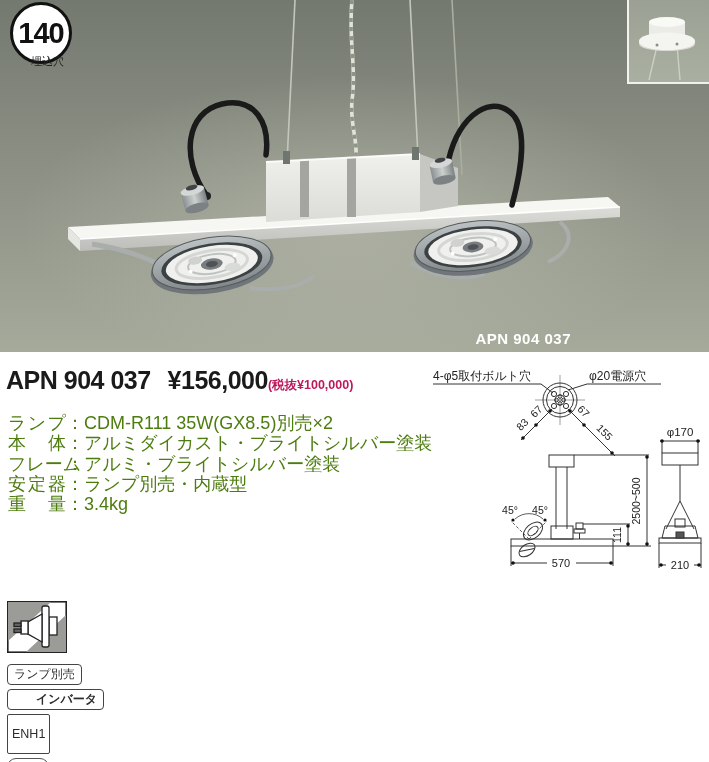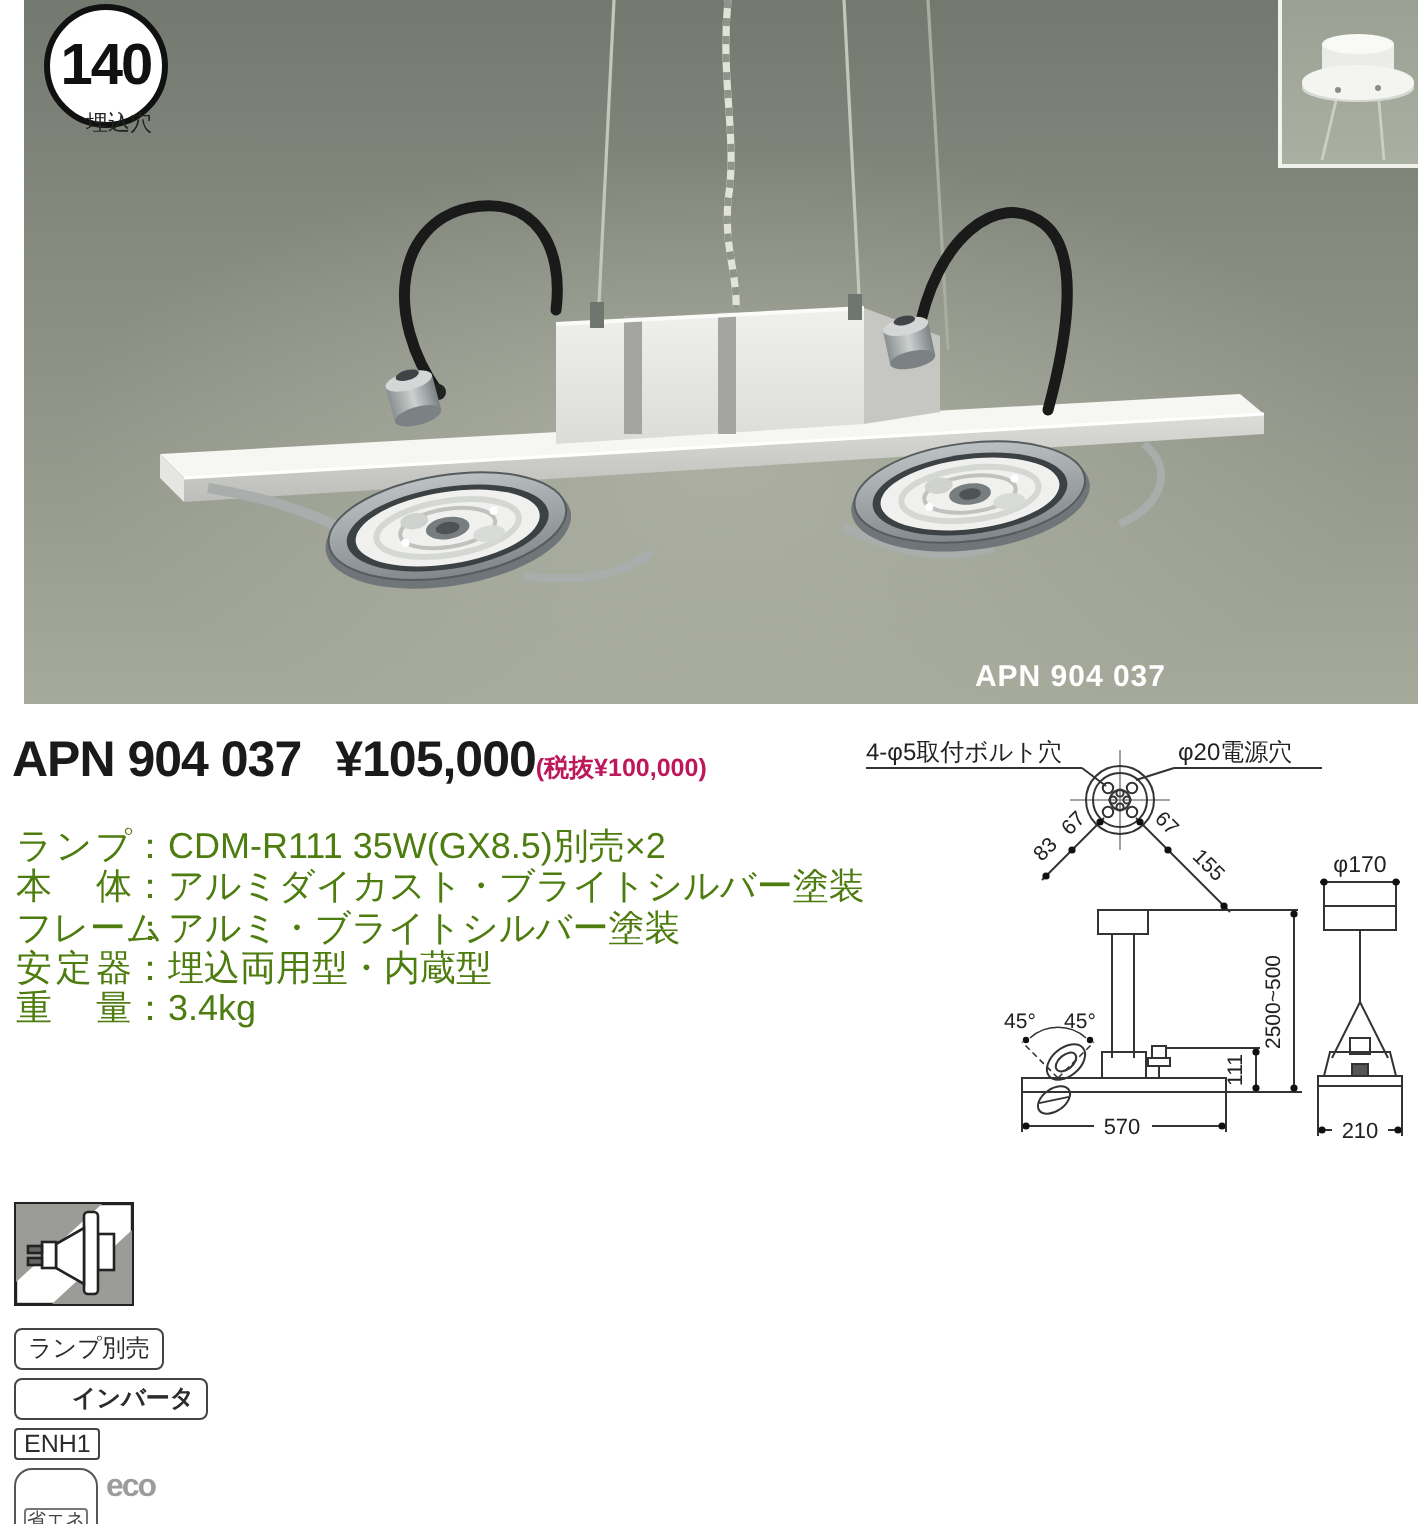--- a/index.html
+++ b/index.html
@@ -1,19 +1,19 @@
 <!DOCTYPE html>
 <html><head>
 <meta charset="utf-8">
 <style>
   html,body{margin:0;padding:0;background:#fff;}
   #page{position:relative;width:709px;height:762px;background:#fff;overflow:hidden;
         font-family:"Liberation Sans","DejaVu Sans",sans-serif;color:#333;}
   
-  .photo{position:absolute;left:12px;top:0;width:580px;height:352px;}
+  .photo{position:absolute;left:0;top:0;width:580px;height:352px;}
   .hole-badge{position:absolute;left:10px;top:2px;width:56px;height:56px;border:3px solid #111;
         border-radius:50%;background:#fff;display:flex;align-items:center;justify-content:center;
         font-size:29px;font-weight:700;letter-spacing:-1px;color:#111;}
   .hole-sub{position:absolute;left:31px;top:54px;font-size:11px;color:#20241f;font-weight:500;}
   .inset{position:absolute;left:627px;top:0;width:80px;height:82px;
         border-left:2px solid #f2f2ee;border-bottom:2px solid #f1f1ec;
         background:linear-gradient(180deg,#9aa093 0%,#aab0a1 100%);}
   .photo-caption{position:absolute;right:9px;top:330px;font-size:15px;font-weight:700;
         color:#fff;letter-spacing:.5px;}
   
@@ -27,21 +27,21 @@
   .spec-label{display:inline-block;width:58px;text-align:justify;text-align-last:justify;}
   .notes{position:absolute;left:8px;top:517px;width:356px;font-size:14.5px;color:#3c3c3c;}
   .note{line-height:20.8px;padding-left:15px;text-indent:-15px;}
   
   .lamp-icon{position:absolute;left:7px;top:601px;}
   
   .badges{position:absolute;left:7px;top:664px;display:flex;flex-direction:column;
         align-items:flex-start;gap:4px;}
   .badge{border:1.5px solid #444;border-radius:4px;padding:1px 6px;font-size:12px;color:#2c2c2c;}
   .badge.bold{font-weight:700;border-width:1.6px;padding-left:28px;}
-  .badge.square{border-radius:2px;border-width:1.3px;padding:0 4px;font-size:12.5px;text-align:right;}
+  .badge.square{border-radius:2px;border-width:1.3px;padding:12px 4px;font-size:12.5px;text-align:right;}
   .eco-badge{border:1.4px solid #555;border-radius:9px;width:38px;padding:2px 1px 1px 1px;
         text-align:center;background:#fff;}
   .eco-top{font-size:16px;font-weight:700;color:#9c9c9a;line-height:13px;letter-spacing:-1px;margin-left:44px;}
   .eco-sub{display:inline-block;border:1px solid #777;border-radius:2px;font-size:9.5px;
         color:#444;line-height:11px;padding:0 1px;margin-top:1px;}
   
   .diagram{position:absolute;left:399px;top:363px;}
   .diagram text{fill:#222;font-family:"Liberation Sans","DejaVu Sans",sans-serif;}
 </style>
 </head>
@@ -180,36 +180,36 @@
         <ellipse cx="38" cy="42" rx="28" ry="8" fill="#f4f4f0"></ellipse>
         <circle cx="28" cy="45" r="1.5" fill="#8a8f85"></circle>
         <circle cx="48" cy="44" r="1.5" fill="#8a8f85"></circle>
       </svg>
     </div>
     <div class="photo-caption">APN 904 037</div>
   </div>
 
   <div class="heading">
     <span class="model">APN 904 037</span>
-    <span class="price">¥105,000</span>
+    <span class="price">¥156,000</span>
     <span class="tax-note">(税抜¥100,000)</span>
   </div>
 
   <div class="specs">
     <div class="spec-row">
       <span class="spec-label">ランプ</span><span>：</span><span>CDM-R111 35W(GX8.5)別売×2</span>
     </div>
     <div class="spec-row">
       <span class="spec-label">本体</span><span>：</span><span>アルミダイカスト・ブライトシルバー塗装</span>
     </div>
     <div class="spec-row">
       <span class="spec-label">フレーム</span><span>：</span><span>アルミ・ブライトシルバー塗装</span>
     </div>
     <div class="spec-row">
-      <span class="spec-label">安定器</span><span>：</span><span>埋込両用型・内蔵型</span>
+      <span class="spec-label">安定器</span><span>：</span><span>ランプ別売・内蔵型</span>
     </div>
     <div class="spec-row">
       <span class="spec-label">重量</span><span>：</span><span>3.4kg</span>
     </div>
   </div>
 
 
   <div class="lamp-icon">
     <svg width="60" height="52" viewBox="0 0 60 52">
       <rect x="0.8" y="0.8" width="58.4" height="50.4" fill="#fff" stroke="#222" stroke-width="1.6"></rect>

